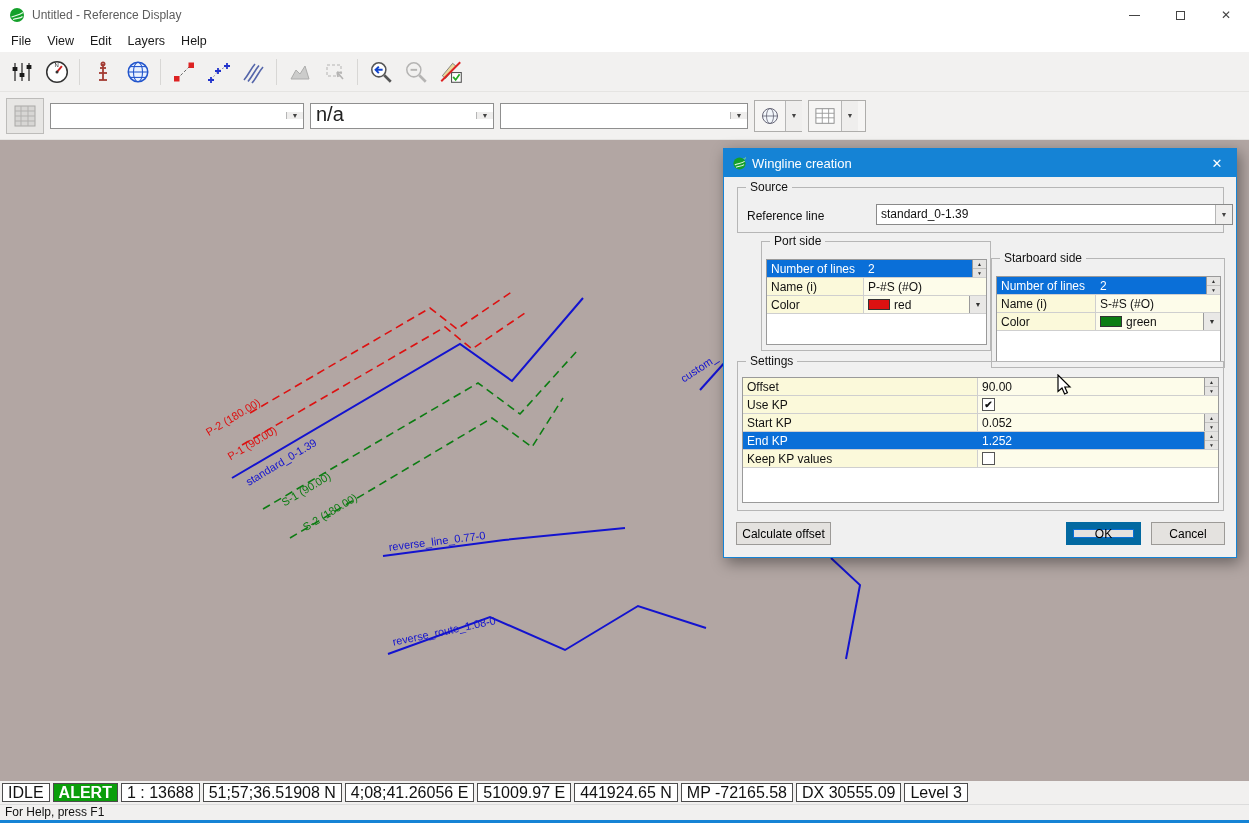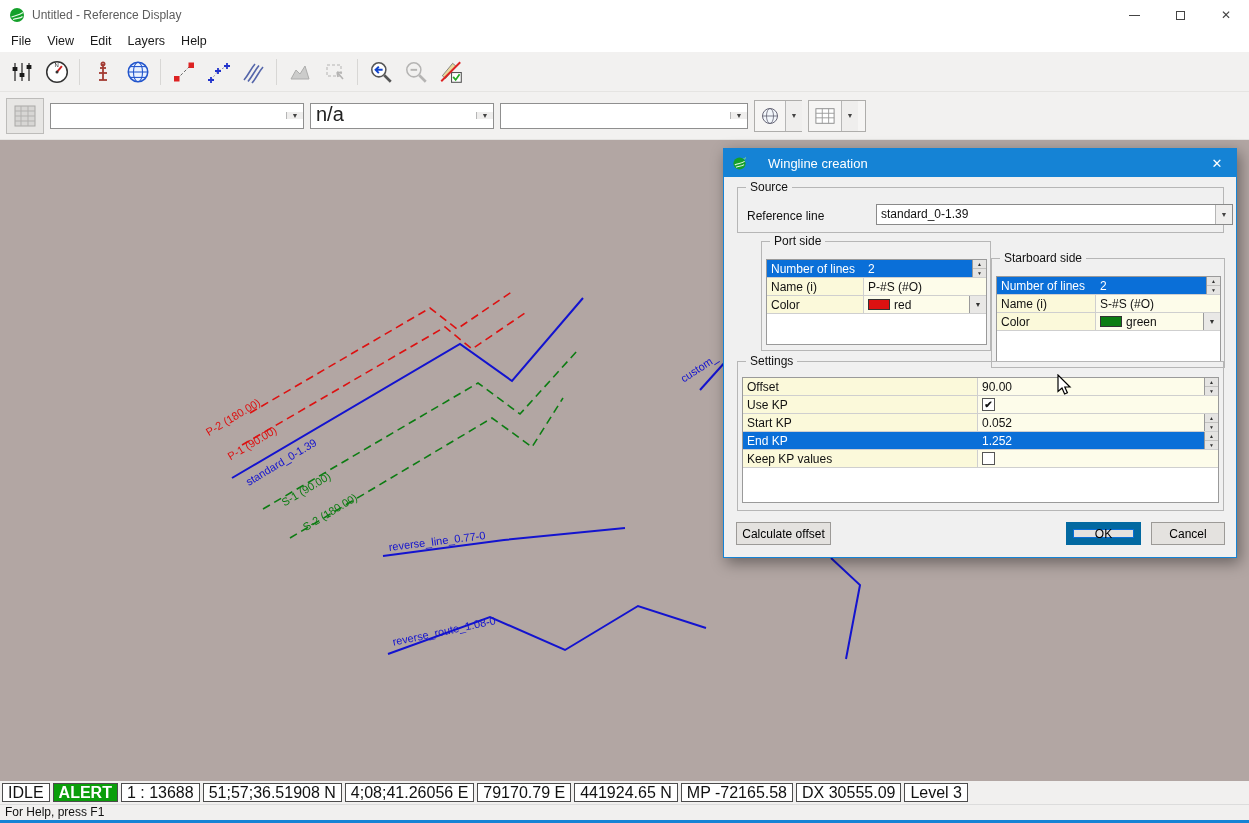--- a/index.html
+++ b/index.html
@@ -33,21 +33,21 @@
 .t2split{height:32px;border:1px solid #aeadab;background:#f6f5f4;display:flex;align-items:stretch;}
 .t2split .iconpart{display:flex;align-items:center;justify-content:center;padding:0 5px;}
 
 
 .canvas{position:relative;height:641px;overflow:hidden;}
 .canvas svg.lines{position:absolute;left:0;top:0;}
 .cl{position:absolute;font-size:11px;white-space:nowrap;transform:translate(-50%,-50%) rotate(var(--r,0deg));}
 
 
 .dialog{position:absolute;left:723px;top:148px;width:514px;height:410px;background:#f0f0f0;border:1px solid #1583d5;box-shadow:3px 5px 14px rgba(0,0,0,.4);z-index:10;}
-.dlg-title{height:28px;background:#1583d5;display:flex;align-items:center;color:#fff;font-size:13px;padding-left:8px;gap:21px;}
+.dlg-title{height:28px;background:#1583d5;display:flex;align-items:center;color:#fff;font-size:13px;padding-left:8px;gap:5px;}
 .dlg-close{margin-left:auto;width:38px;height:100%;display:flex;align-items:center;justify-content:center;font-size:13px;color:#fff;}
 .group{position:absolute;border:1px solid #b6b6b6;}
 .glabel{position:absolute;top:-8px;left:8px;background:#f0f0f0;padding:0 4px;font-size:12px;line-height:14px;white-space:nowrap;}
 .src-label{position:absolute;left:9px;top:21px;font-size:12px;}
 .src-combo{position:absolute;left:138px;top:16px;width:357px;height:21px;background:#fff;border:1px solid #8a8a8a;display:flex;align-items:stretch;}
 .src-combo .t2combo-text{font-size:12px;padding:2px 4px;}
 .ptable{position:absolute;background:#fff;border:1px solid #9a9a9a;overflow:hidden;}
 .prow{display:flex;height:18px;border-bottom:1px solid #cfcfcf;font-size:12px;}
 .plabel{background:#fbf9da;border-right:1px solid #cfcfcf;padding:2px 4px;white-space:nowrap;flex:0 0 auto;}
 .pvalue{flex:1;background:#fdfcea;display:flex;align-items:center;padding:0 4px;position:relative;gap:4px;white-space:nowrap;}
@@ -421,21 +421,21 @@
     <button class="dbtn ok" style="left:342px;top:373px;width:75px;">OK</button>
     <button class="dbtn" style="left:427px;top:373px;width:74px;">Cancel</button>
   </div>
 
   <div class="statusbar">
     <span class="scell">IDLE</span>
     <span class="scell alert" style="background-color: rgb(10, 158, 10);">ALERT</span>
     <span class="scell">1 : 13688</span>
     <span class="scell">51;57;36.51908 N</span>
     <span class="scell">4;08;41.26056 E</span>
-    <span class="scell">79170.79 E</span>
+    <span class="scell">51009.97 E</span>
     <span class="scell">441924.65 N</span>
     <span class="scell">MP -72165.58</span>
     <span class="scell">DX 30555.09</span>
     <span class="scell">Level 3</span>
   </div>
 
   <div class="helpbar">For Help, press F1</div>
   <div class="bottom-edge"></div>
 
   <div class="cursor">

